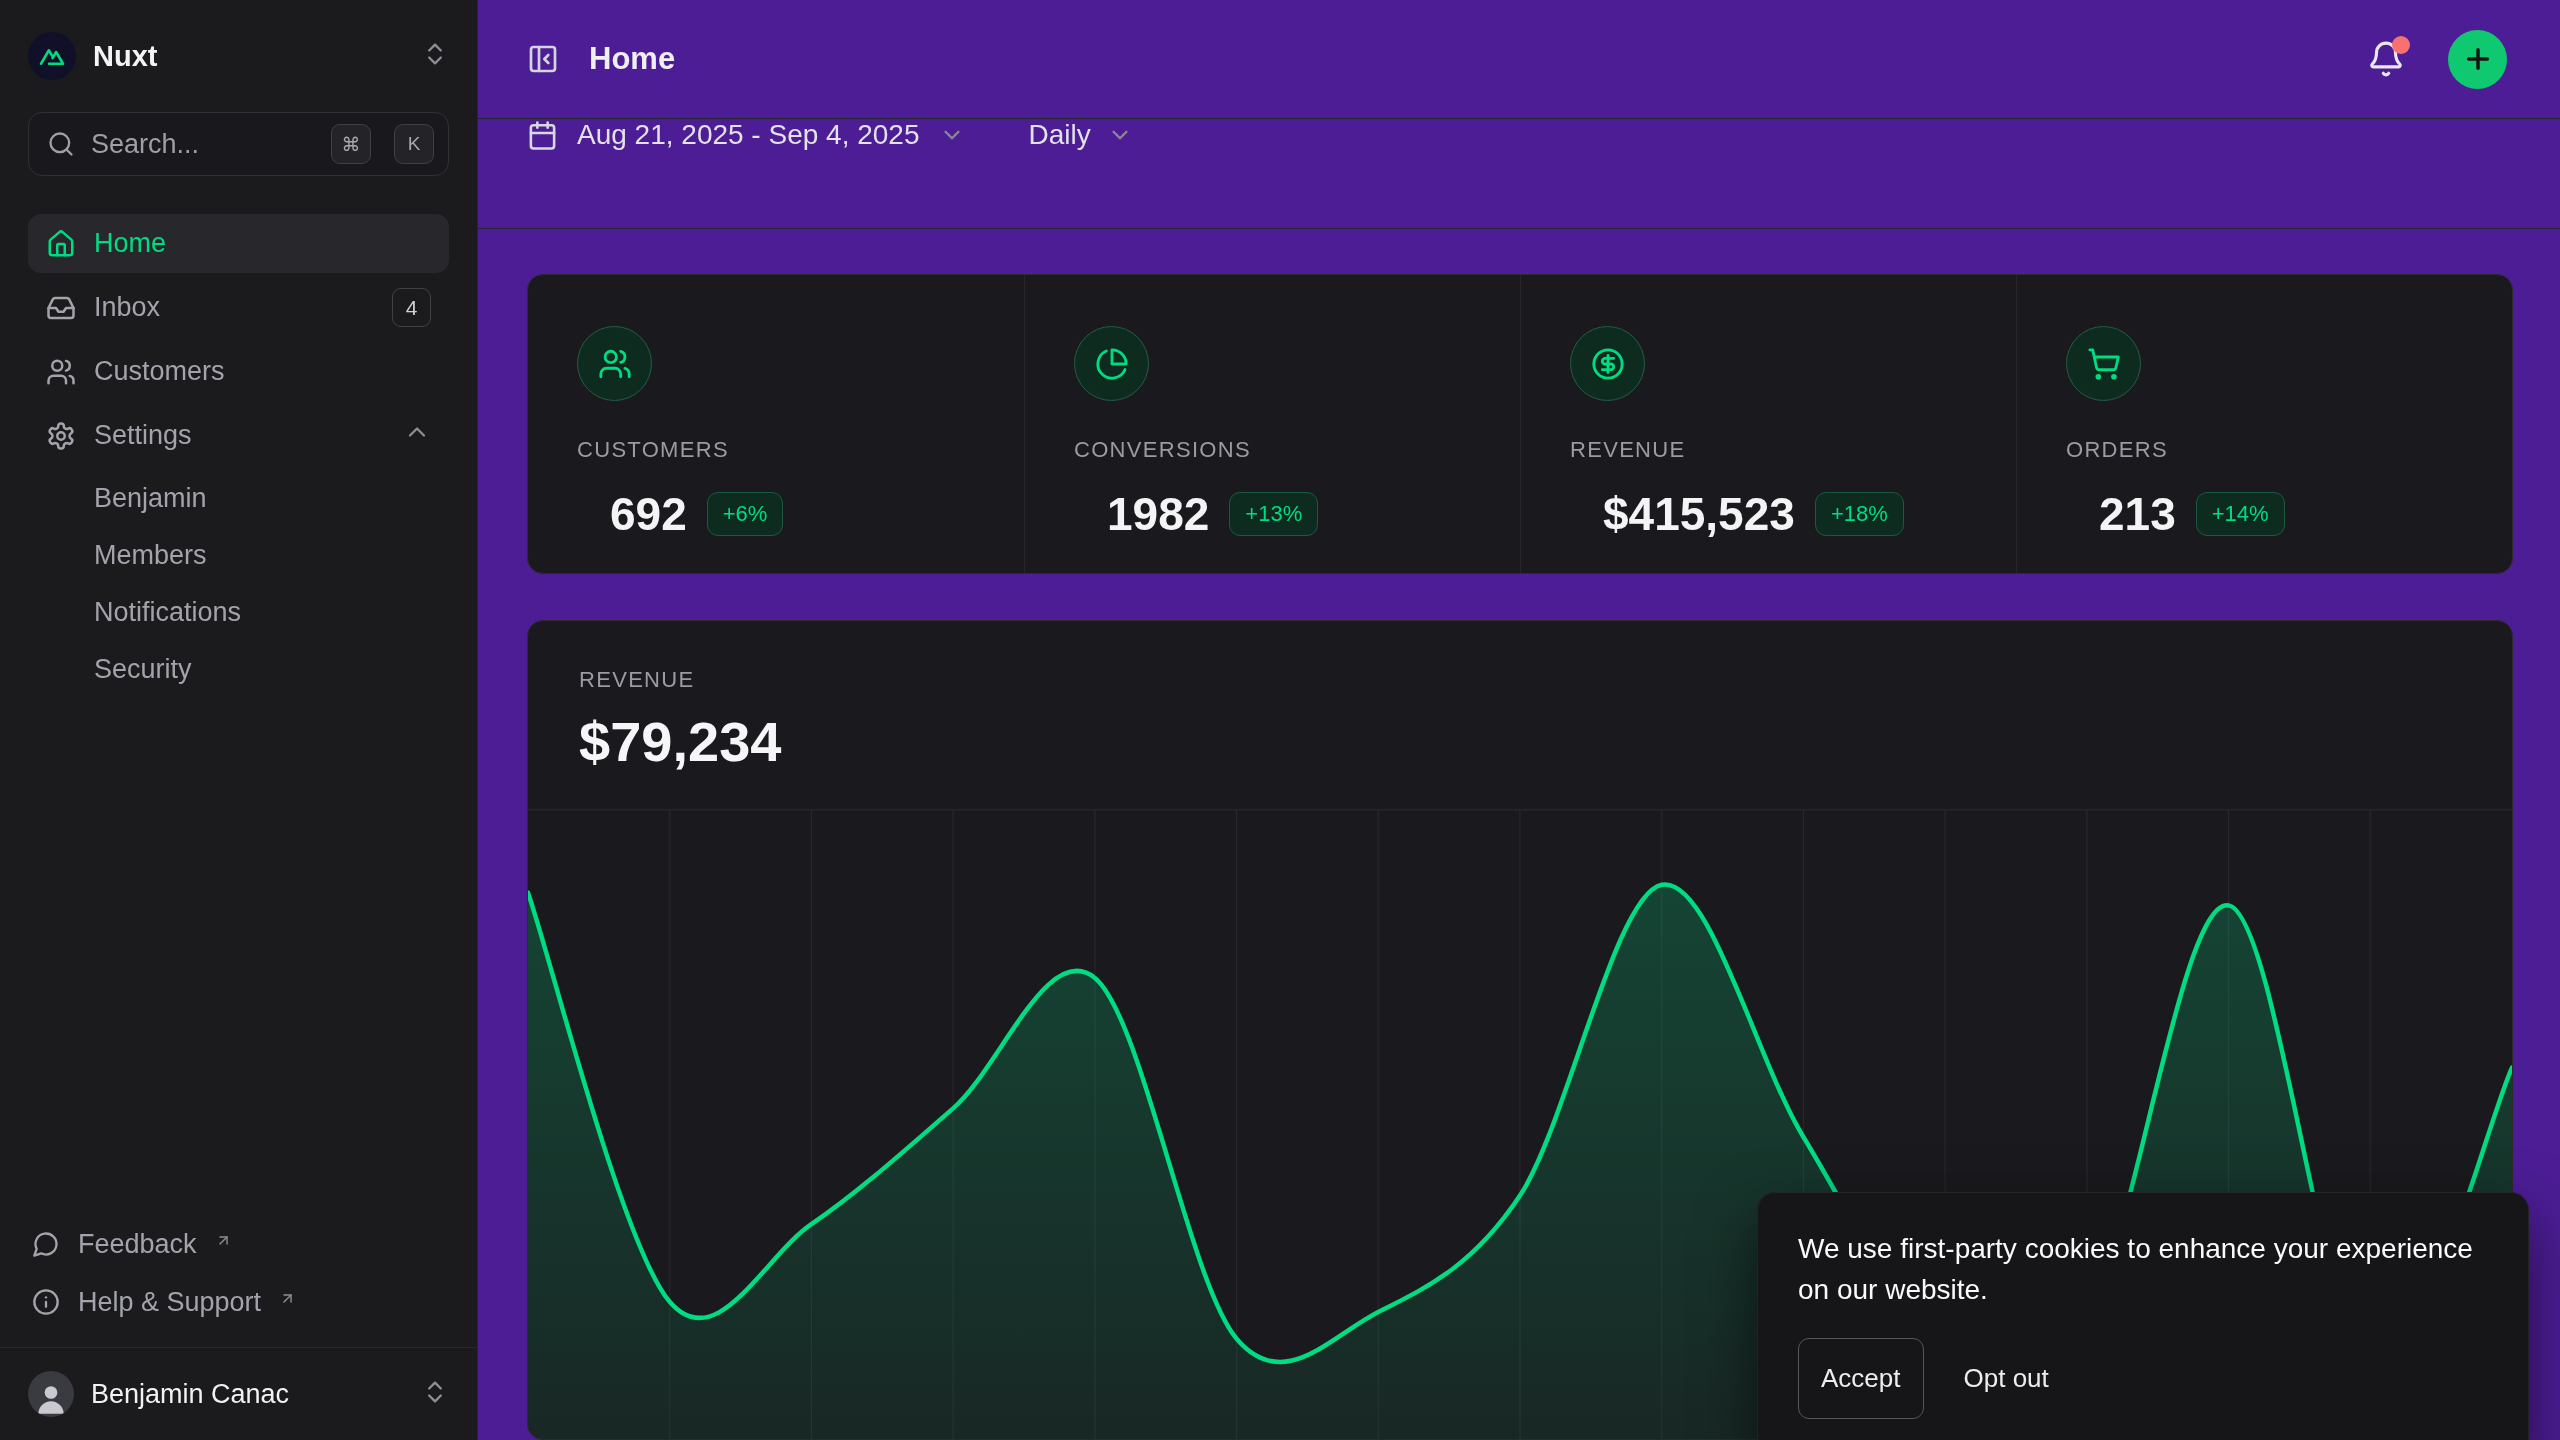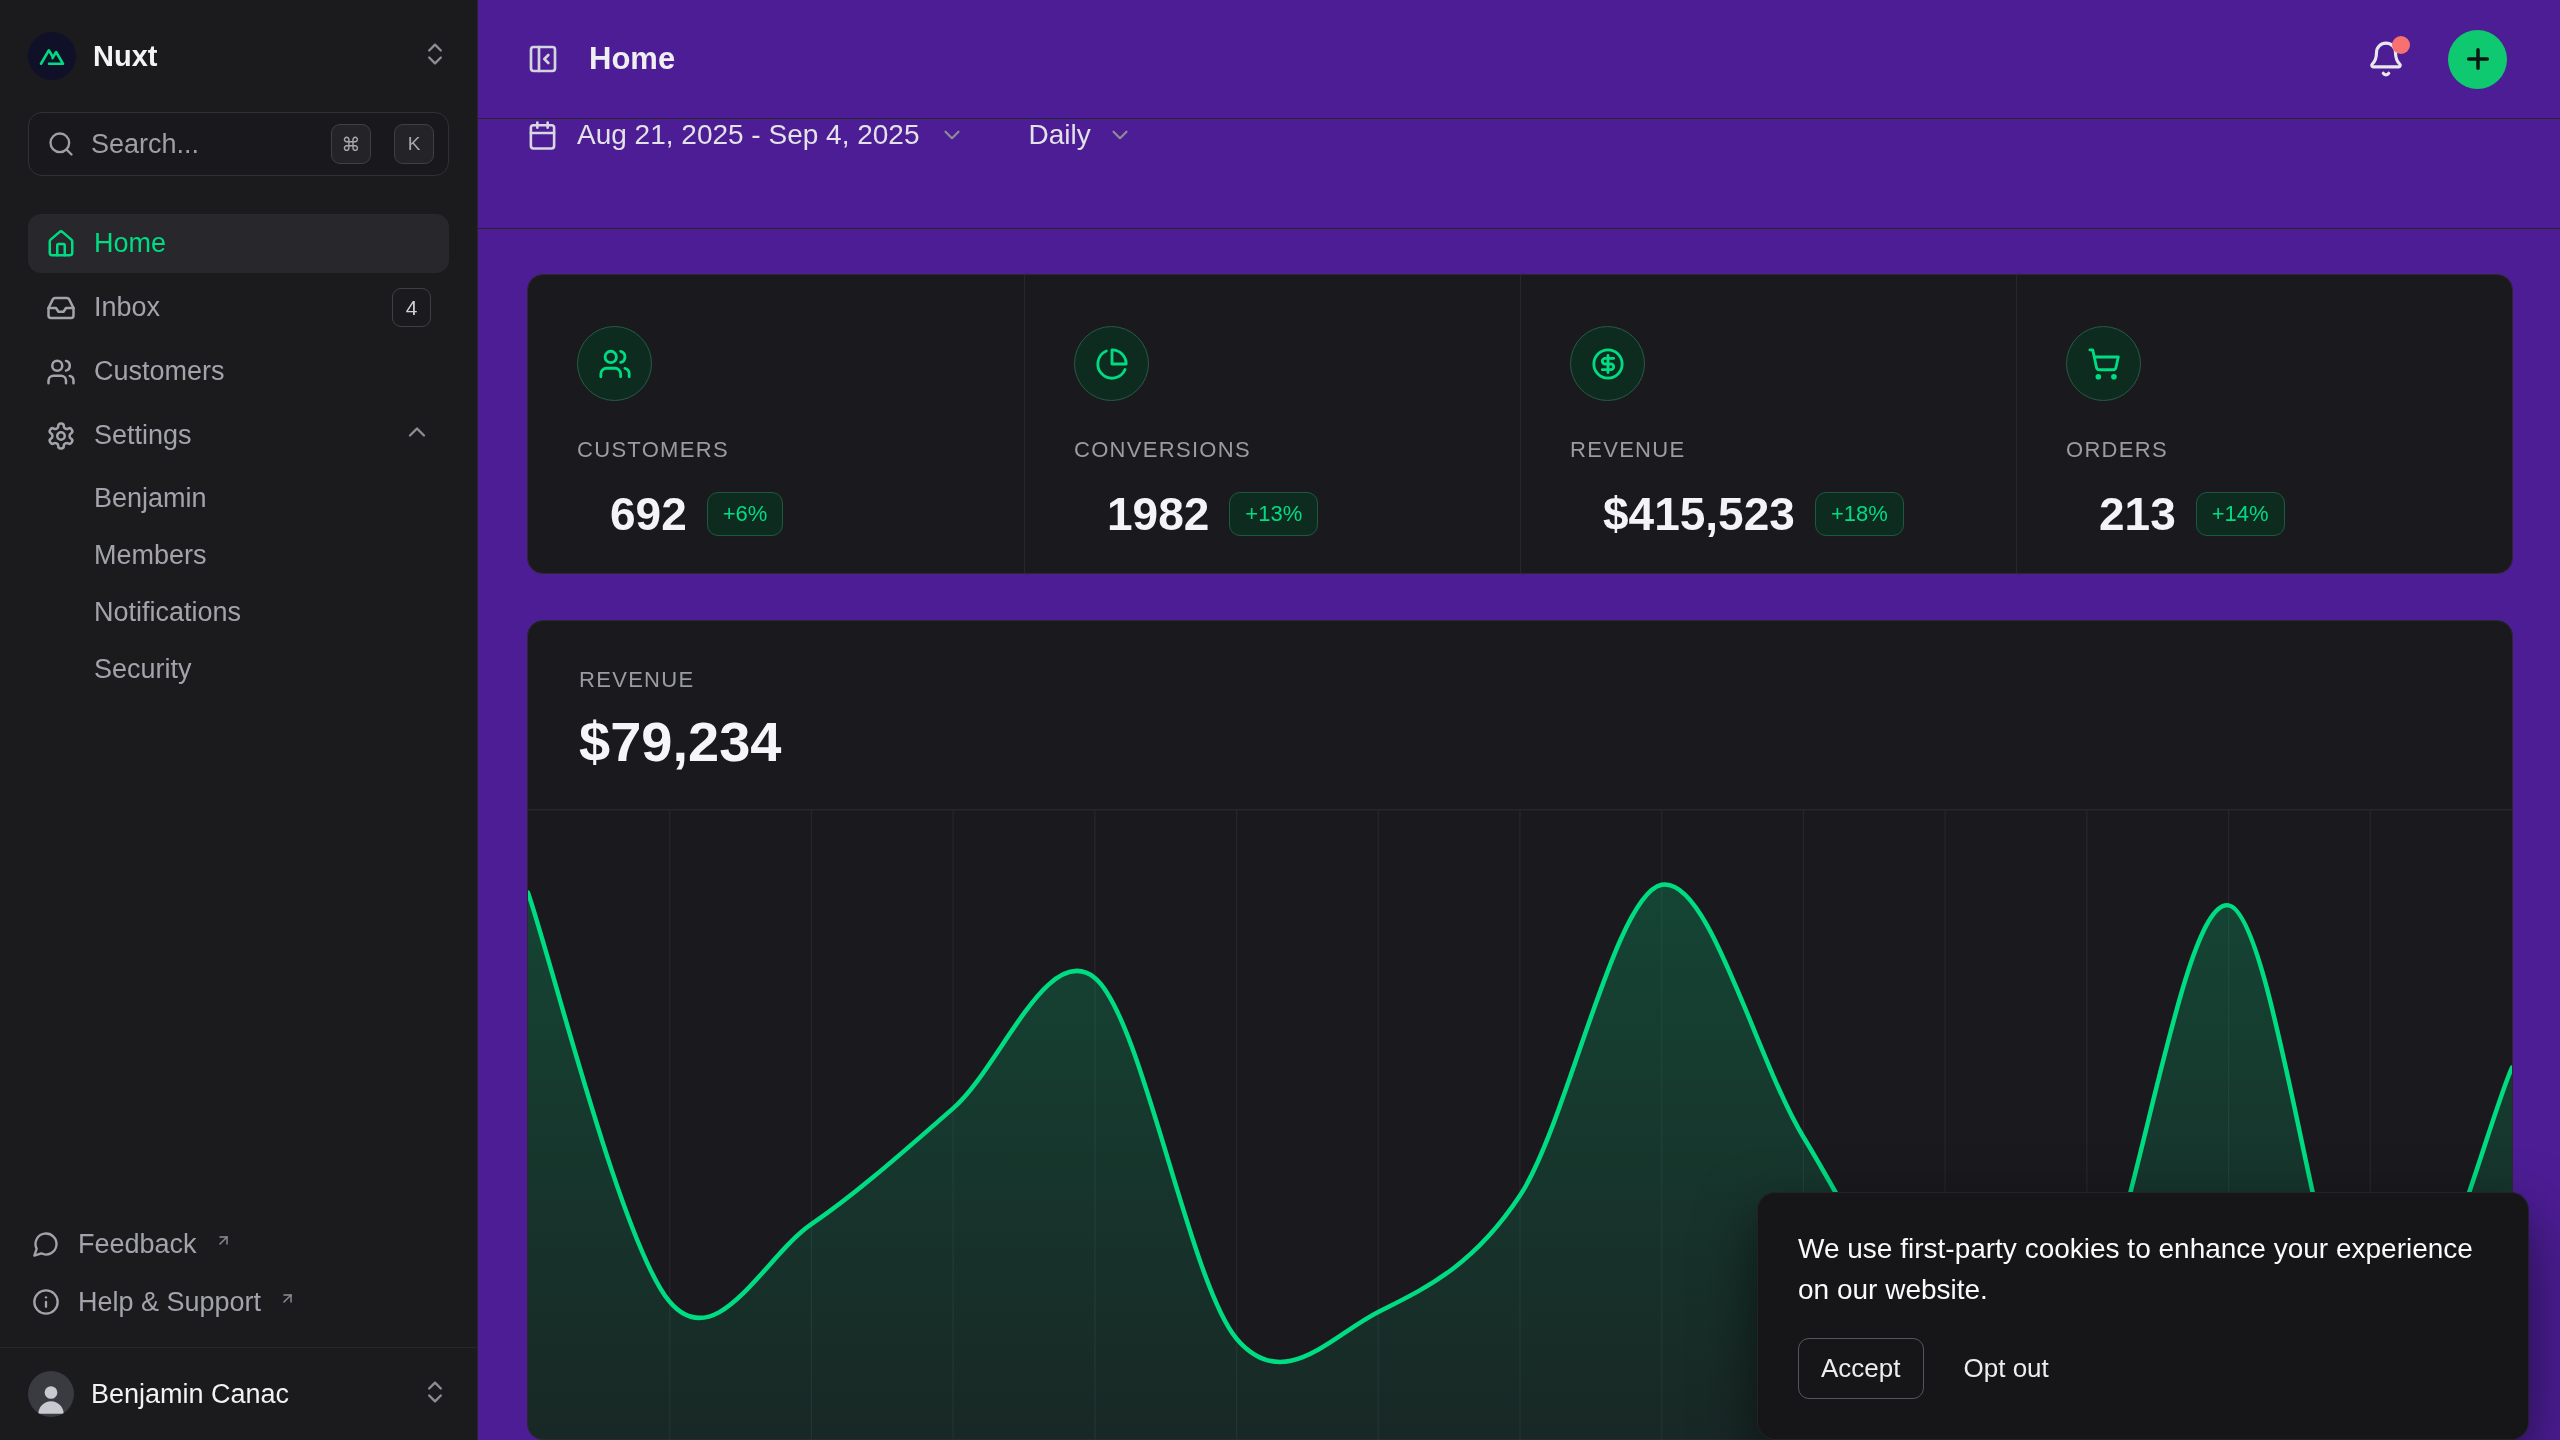--- a/index.html
+++ b/index.html
@@ -100,21 +100,21 @@
   .chart-wrap { position:absolute; left:0; top:188px; width:100%; height:632px; }
   .chart-wrap svg { width:100%; height:100%; display:block; }
 
   
   .cookie { position:absolute; left:1757px; top:1192px; width:772px; background:#161619;
             border:1px solid #232327; border-radius:18px; padding:36px 40px 40px;
             box-shadow:0 24px 60px rgba(0,0,0,.55); z-index:20; }
   .cookie-msg { font-size:28px; line-height:1.45; color:#FAFAFA; }
   .cookie-actions { margin-top:28px; display:flex; align-items:center; gap:40px; }
   .accept-btn { font-family:inherit; font-size:26px; color:#EDEDF0; background:transparent;
-                border:1.5px solid #55555E; border-radius:11px; padding:14px 22px; cursor:pointer; }
+                border:1.5px solid #55555E; border-radius:11px; padding:24px 22px; cursor:pointer; }
   .optout-btn { font-size:26px; color:#EDEDF0; cursor:pointer; }
 </style>
 </head>
 <body>
 
 <div class="app" style="--accent: #00DC82; --btn: #0EC96F; --dot: #F87171;">
 
   <aside class="sidebar">
     <div class="logo-row">
       <span class="logo-circle">

